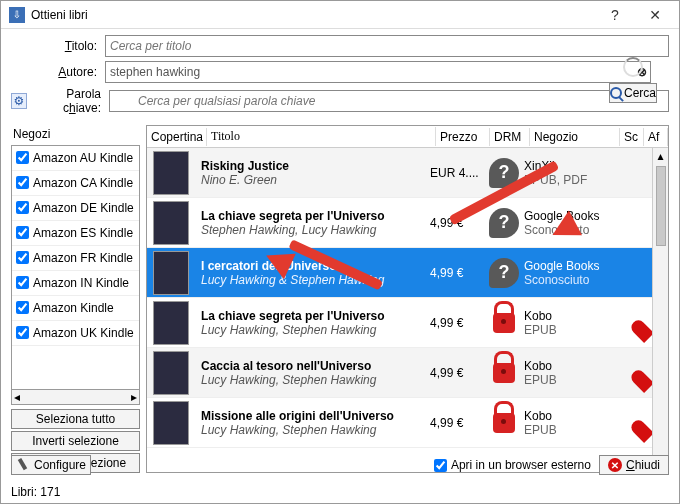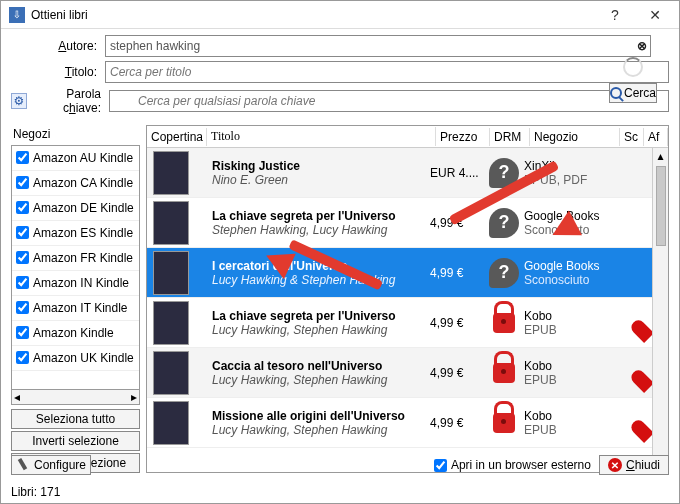--- a/index.html
+++ b/index.html
@@ -32,21 +32,21 @@
   .btn { border: 1px solid #888; background: #f4f4f4; padding: 2px 4px; text-align: center; }
   .table { flex: 1; border: 1px solid #999; display: flex; flex-direction: column; position: relative; background:#fff;}
   .thead { display: flex; background: #fff; border-bottom: 1px solid #ccc; height: 22px; align-items: center; }
   .th { border-right: 1px solid #ddd; padding: 2px 4px; overflow: hidden; white-space: nowrap; }
   .c-cover{width:60px;} .c-title{flex:1;font-family:Liberation Serif, serif;} .c-price{width:54px;} .c-drm{width:40px;} .c-store{width:90px;} .c-dl{width:24px;} .c-af{width:24px;}
   .tbody { flex:1; overflow: hidden; position: relative; }
   .trow { display: flex; align-items: center; height: 50px; border-bottom: 1px solid #eee; }
   .trow.alt { background: #f4f4f4; }
   .trow.sel { background: #1a84e6; color: #fff; }
   .cover { width: 36px; height: 44px; margin: 0 12px 0 6px; background: #2b2b40; border: 1px solid #999; display:flex; align-items:center; justify-content:center; font-size:6px; color:#ddd; text-align:center;}
-  .titlecell { flex: 1; overflow: hidden; white-space: nowrap; margin-left: 11px; }
+  .titlecell { flex: 1; overflow: hidden; white-space: nowrap; }
   .titlecell .t1 { font-weight: bold; }
   .titlecell .t2 { font-style: italic; color: #555; }
   .trow.sel .titlecell .t2 { color: #eaf3ff; }
   .pricecell { width: 54px; white-space: nowrap; overflow:hidden;}
   .drmcell { width: 40px; display:flex; align-items:center; justify-content:center; }
   .drm-q { width:30px; height:30px; border-radius:50% 50% 50% 4px; background:#595959; color:#fff; display:flex; align-items:center; justify-content:center; font-size:18px; font-weight:bold; }
   .drm-lock { width:22px; height:20px; background:#d62222; border-radius:4px; position:relative; }
   .drm-lock::before { content:""; position:absolute; width:14px; height:10px; border:3px solid #d62222; border-bottom:none; border-radius:8px 8px 0 0; top:-12px; left:1px; }
   .drm-lock::after { content:""; position:absolute; width:5px; height:5px; background:#7a0c0c; border-radius:50%; top:6px; left:8px; }
   .storecell { width: 90px; }
@@ -78,27 +78,27 @@
 
 <div class="titlebar">
   <span class="app-icon">⇩</span>
   <span class="title">Ottieni libri</span>
   <div class="winbtn">?</div>
   <div class="winbtn">✕</div>
 </div>
 
 <div class="form">
   <div class="row">
+    <label><span class="underline">T</span>itolo:</label>
+    <input class="text-input placeholder" style="width: 490px;" placeholder="Cerca per titolo">
+  </div>
+  <div class="row">
     <label><span class="underline">A</span>utore:</label>
     <input class="text-input" style="width: 490px;" value="stephen hawking">
     <span class="clear-x">⊗</span>
-  </div>
-  <div class="row">
-    <label><span class="underline">T</span>itolo:</label>
-    <input class="text-input placeholder" style="width: 490px;" placeholder="Cerca per titolo">
   </div>
   <div class="row">
     <span class="gear">⚙</span>
     <label style="width:72px;text-align:right">Parola c<span class="underline">h</span>iave:</label>
     <input class="text-input placeholder" style="width: 478px; padding-left: 28px;" placeholder="Cerca per qualsiasi parola chiave">
   </div>
 </div>
 
 <div class="search-side">
   <div class="spinner"></div>
@@ -128,24 +128,20 @@
           <input type="checkbox" checked="" style="">
           <span>Amazon ES Kindle</span>
         </div>
         <div class="store-item">
           <input type="checkbox" checked="" style="">
           <span>Amazon FR Kindle</span>
         </div>
         <div class="store-item">
           <input type="checkbox" checked="" style="">
           <span>Amazon IN Kindle</span>
-        </div>
-        <div class="store-item">
-          <input type="checkbox" checked="" style="">
-          <span>Amazon IT Kindle</span>
         </div>
         <div class="store-item">
           <input type="checkbox" checked="" style="">
           <span>Amazon Kindle</span>
         </div>
         <div class="store-item">
           <input type="checkbox" checked="" style="">
           <span>Amazon UK Kindle</span>
         </div>
       </div>

